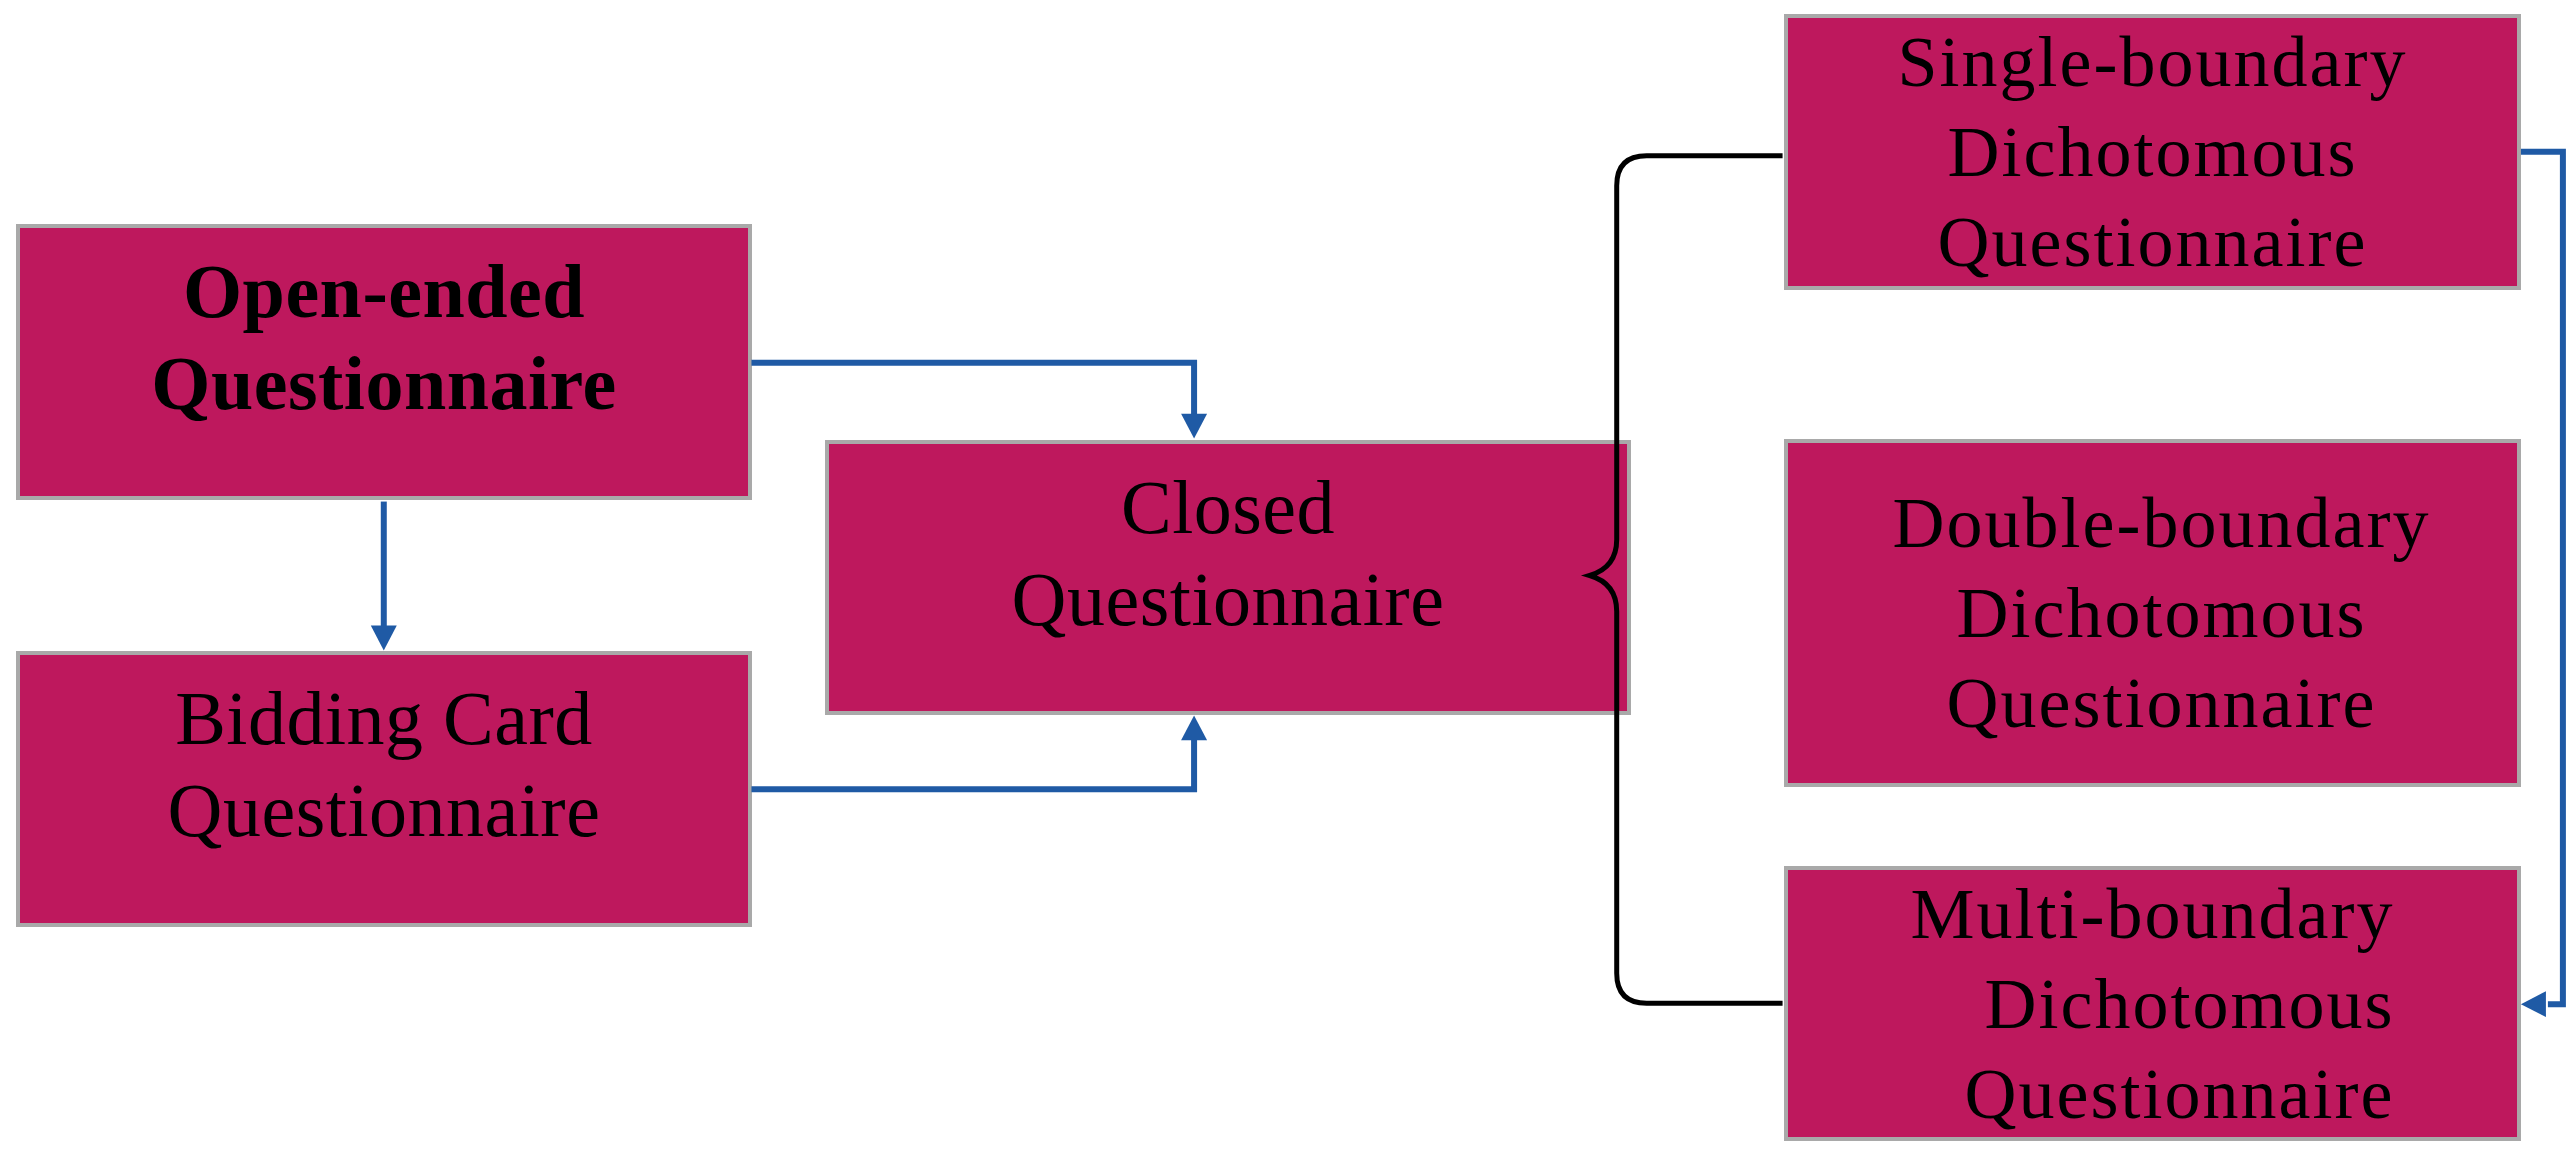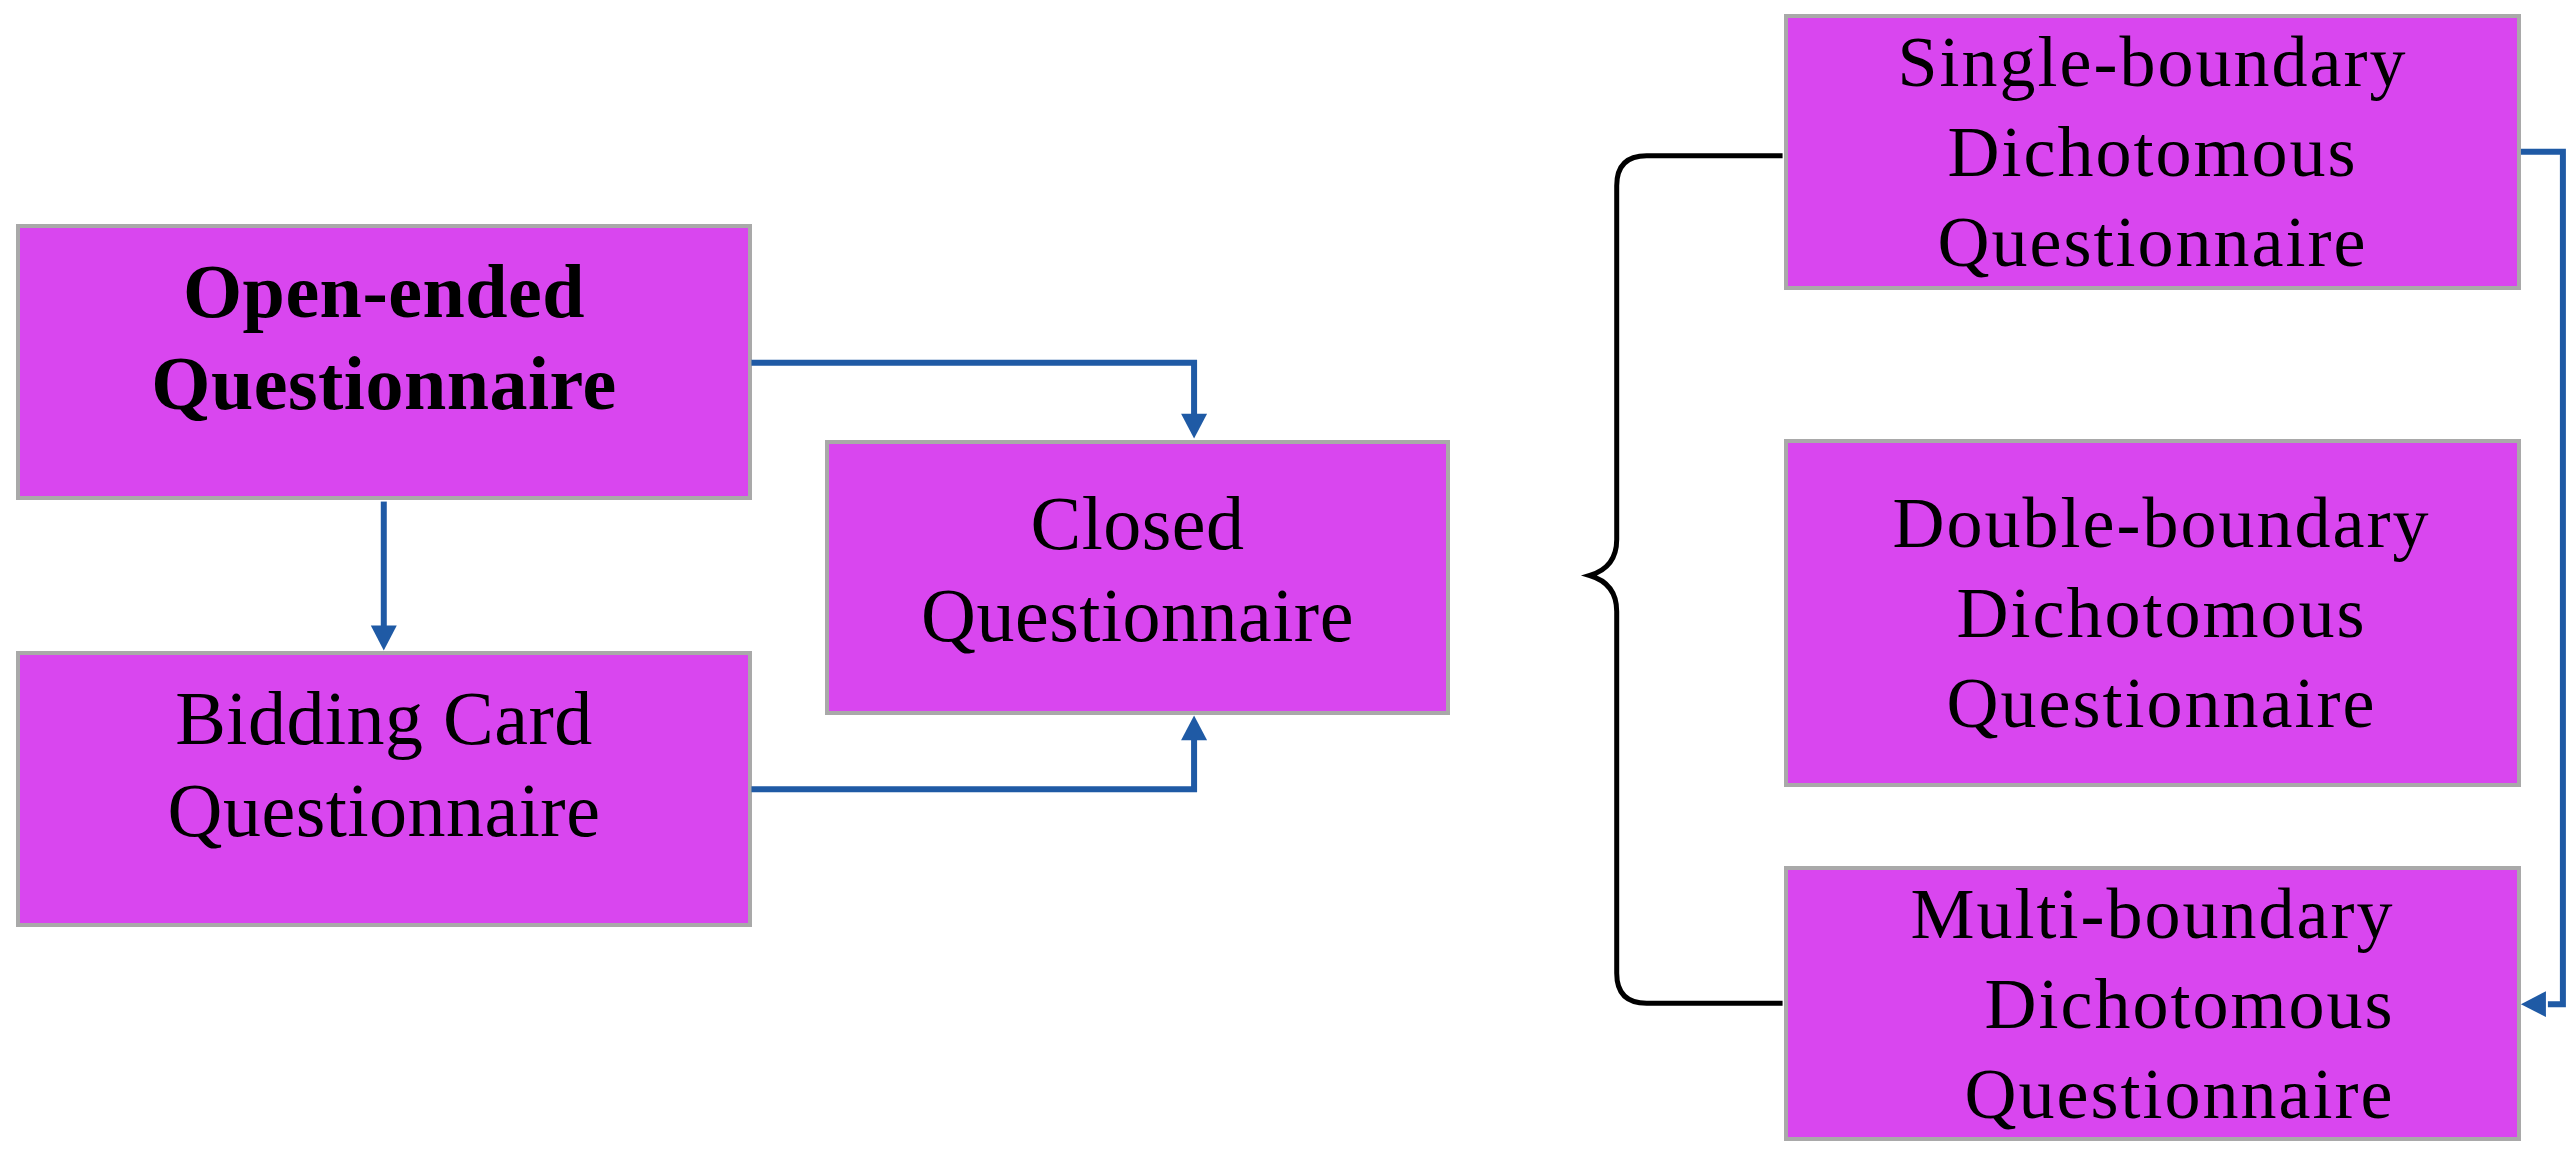--- a/index.html
+++ b/index.html
@@ -17,21 +17,21 @@
     background: var(--bg);
     font-family: "Liberation Serif", "DejaVu Serif", serif;
     color: var(--text);
     overflow: hidden;
   }
   .box {
     position: absolute;
     width: 736px;
     height: 276px;
     box-sizing: border-box;
-    background: #d946ef;
+    background: #be185d;
     border: 4px solid var(--border);
     display: flex;
     align-items: center;
     justify-content: center;
     text-align: center;
   }
   .box .lbl {
     white-space: pre-line;
     display: block;
   }
@@ -43,21 +43,21 @@
     padding-bottom: 50px;
   }
   
   .box.three {
     font-size: 72px;
     line-height: 90px;
     letter-spacing: 2px;
   }
   #node-open-ended   { left: 16px;   top: 224px; font-weight: bold; }
   #node-bidding-card { left: 16px;   top: 651px; }
-  #node-closed       { left: 825px;  top: 440px; width: 625px; height: 275px; align-items: flex-end; }
+  #node-closed       { left: 825px;  top: 440px; width: 806px; height: 275px; }
   #node-single       { left: 1784px; top: 14px;  width: 737px; }
   #node-double       { left: 1784px; top: 439px; width: 737px; height: 348px; padding-left: 18px; }
   #node-multi        { left: 1784px; top: 866px; width: 737px; height: 275px; text-align: right; }
   svg.overlay {
     position: absolute;
     left: 0; top: 0;
     width: 2576px;
     height: 1156px;
     pointer-events: none;
   }

